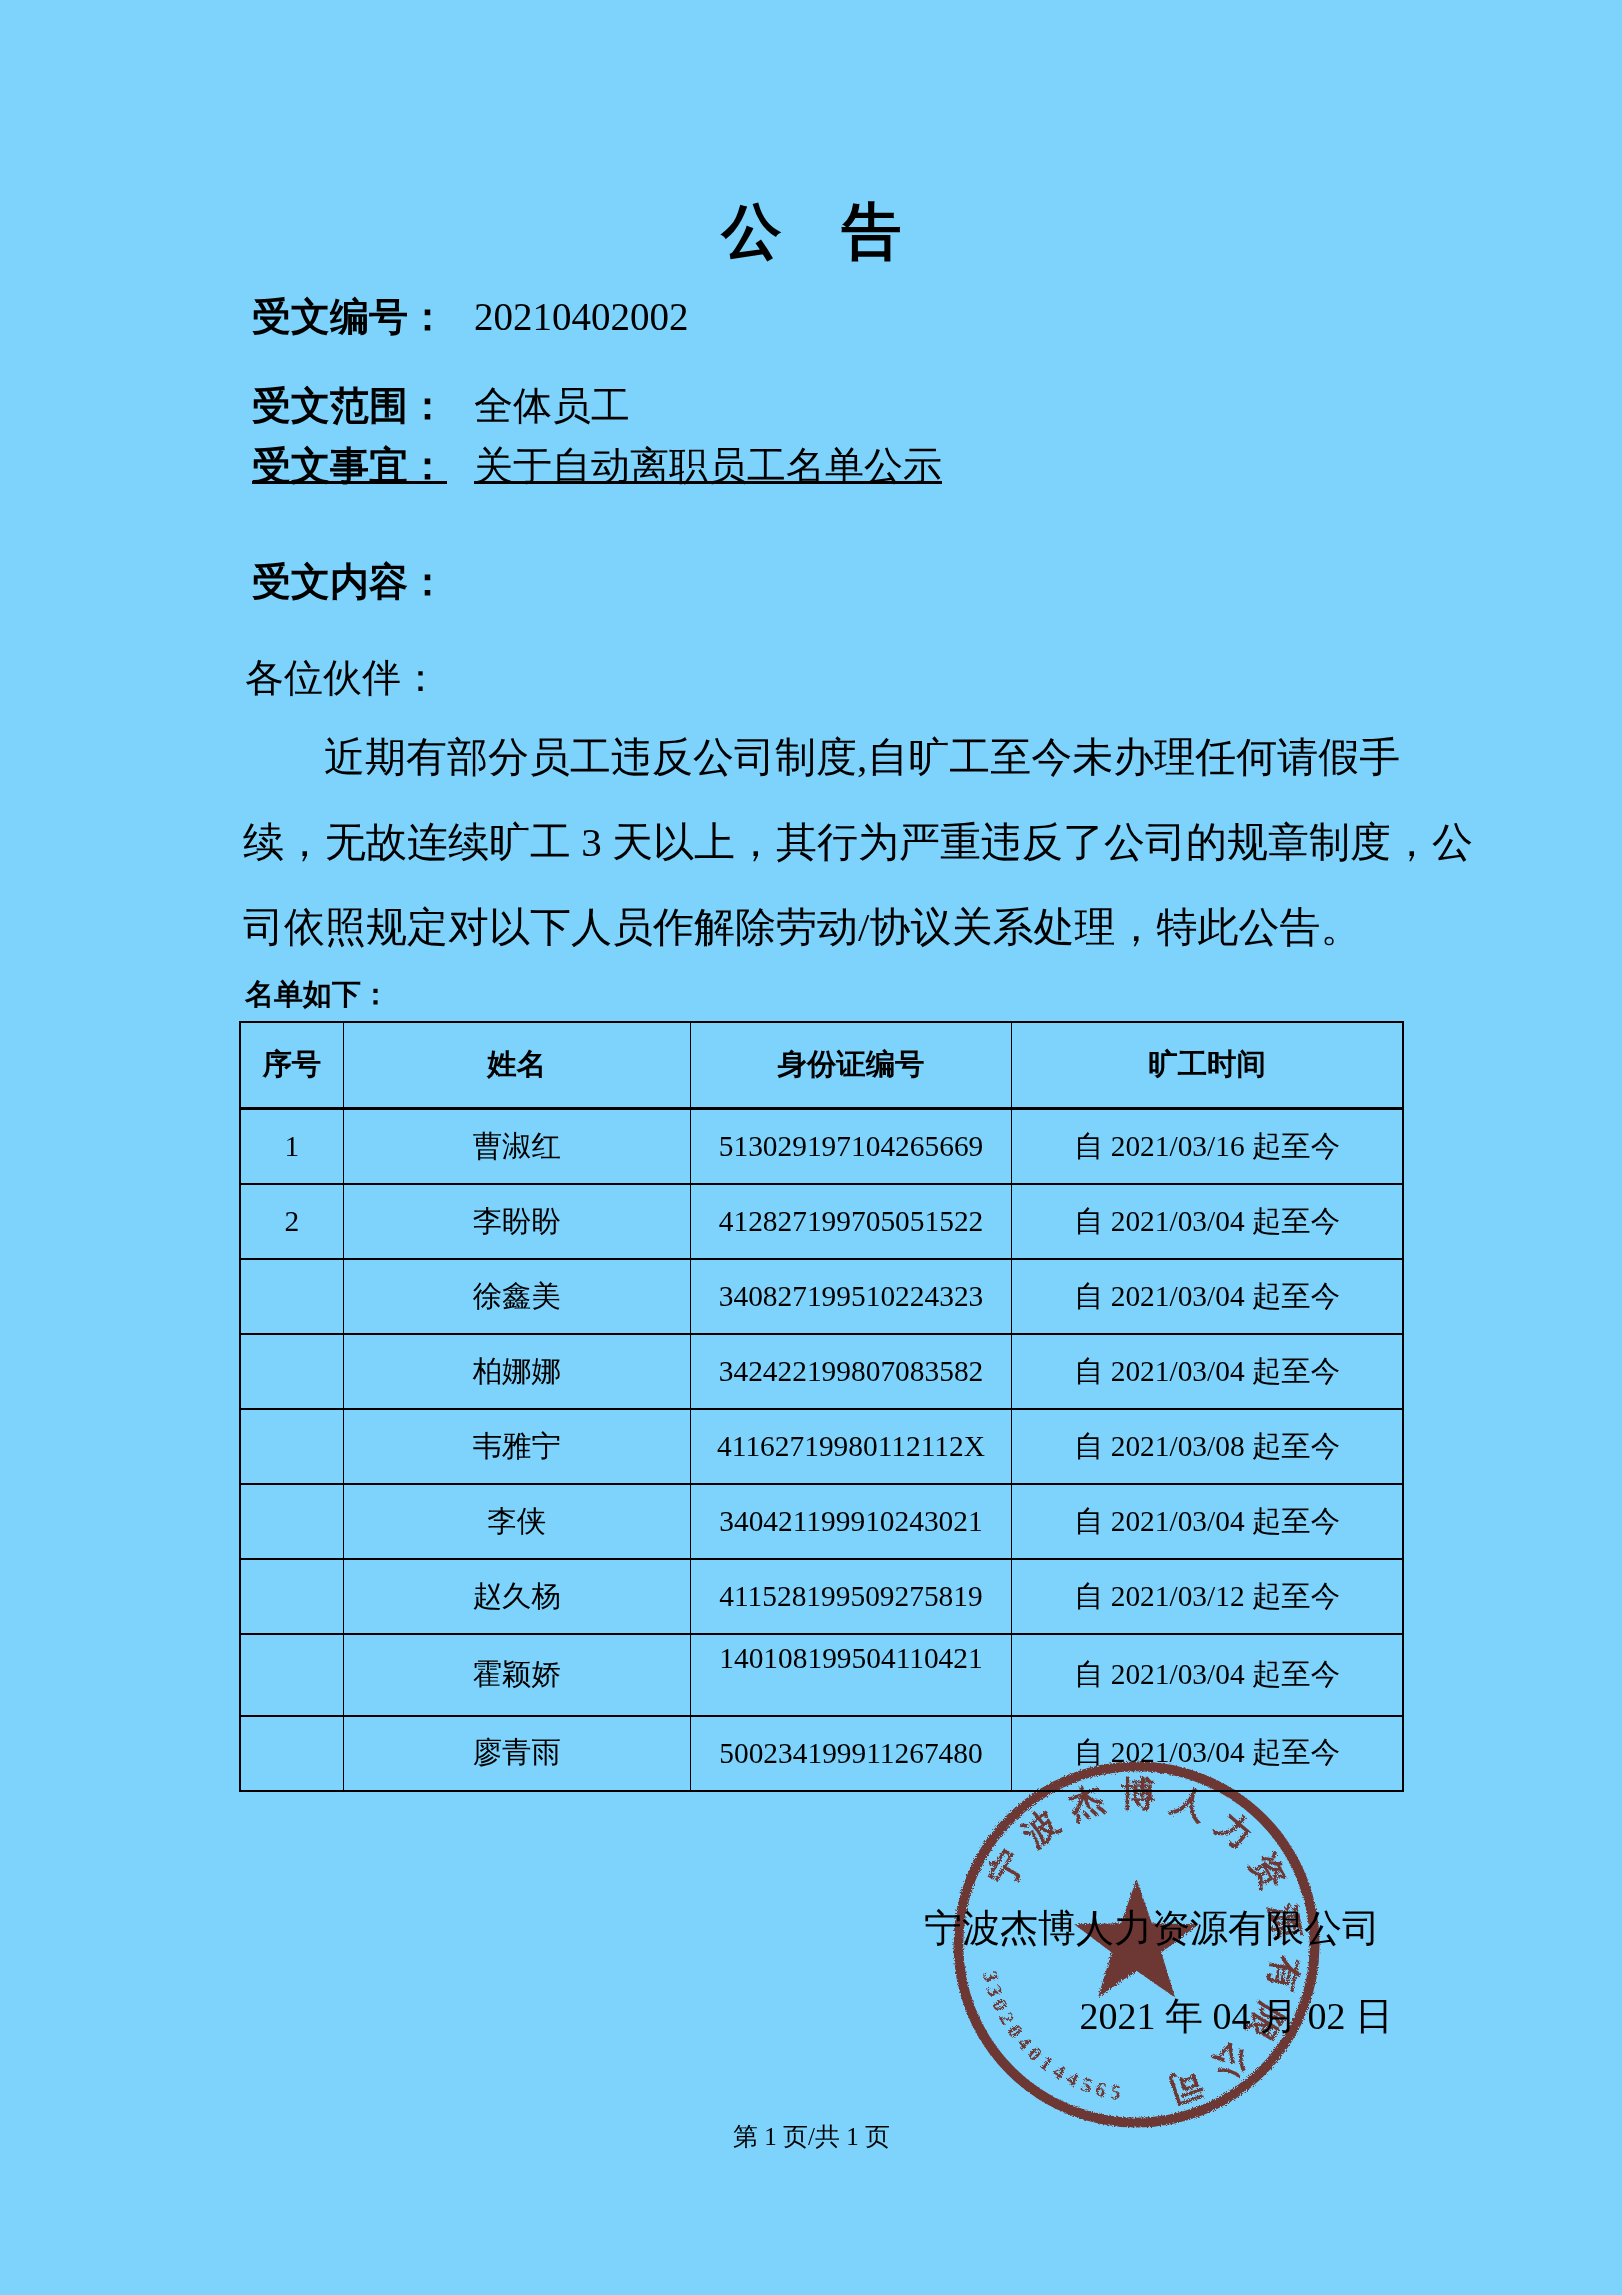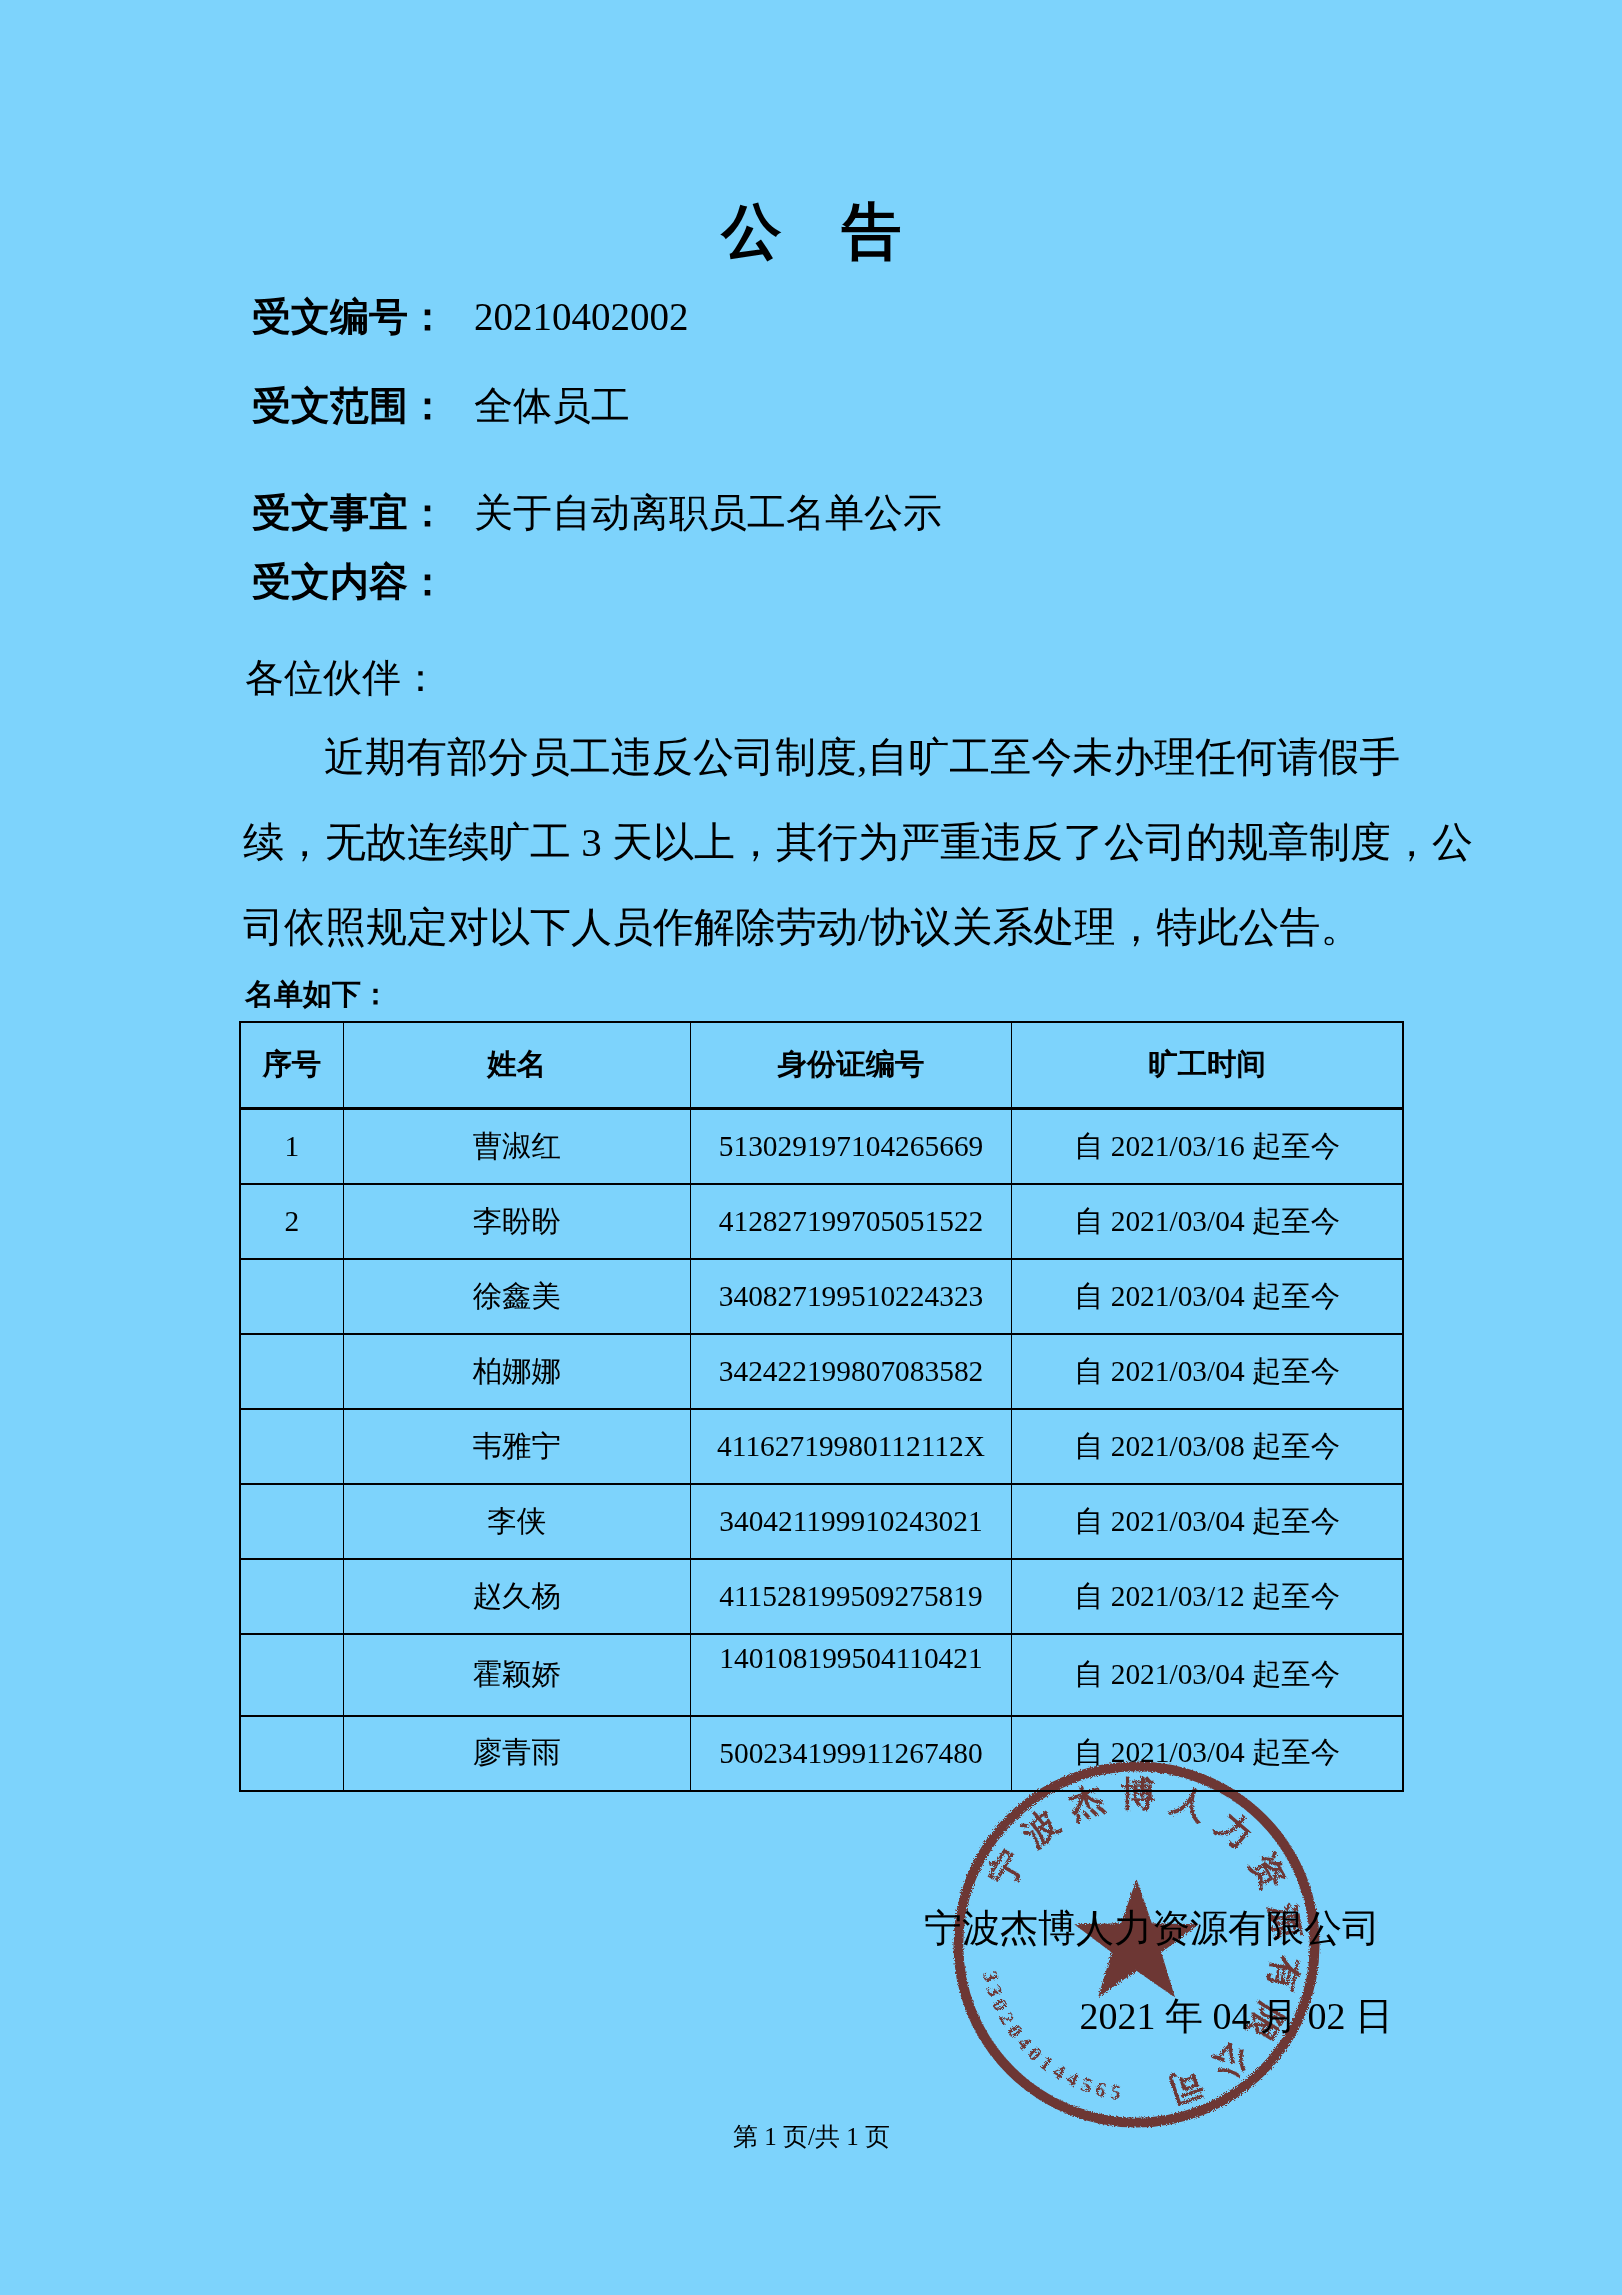--- a/index.html
+++ b/index.html
@@ -7,21 +7,21 @@
     position:relative; width:1623px; height:2295px; background:#7dd3fc;
     font-family:"Liberation Serif", serif; color:#000; overflow:hidden;
   }
   .title {
     position:absolute; top:202px; left:0; width:100%; text-align:center;
     font-size:60px; font-weight:bold; line-height:1;
   }
   .meta-line { position:absolute; left:252px; font-size:39px; line-height:1.1; white-space:nowrap; }
   .meta-label { font-weight:bold;text-align:right; }
   .meta-value { margin-left:27px; }
-  .m0{top:296px;} .m1{top:385px;} .m2{top:492px;} .m3{top:561px;}
+  .m0{top:296px;} .m1{top:385px;} .m2{top:445px;text-decoration:underline;} .m3{top:561px;}
   .salutation { position:absolute; left:245px; top:651px; font-size:39px; }
   .body-line { position:absolute; left:243px; width:1191px; font-size:41px; line-height:1.15; white-space:nowrap; }
   .b0{top:734px; padding-left:81px;} .b1{top:819px;} .b2{top:904px;}
   .list-label { position:absolute; left:245px; top:975px; font-size:29px; font-weight:bold; }
   table.roster {
     position:absolute; left:239px; top:1021px; width:1165px;
     border-collapse:collapse; table-layout:fixed;
   }
   .roster th, .roster td {
     border-left:1.3px solid #000; border-right:1.3px solid #000;

